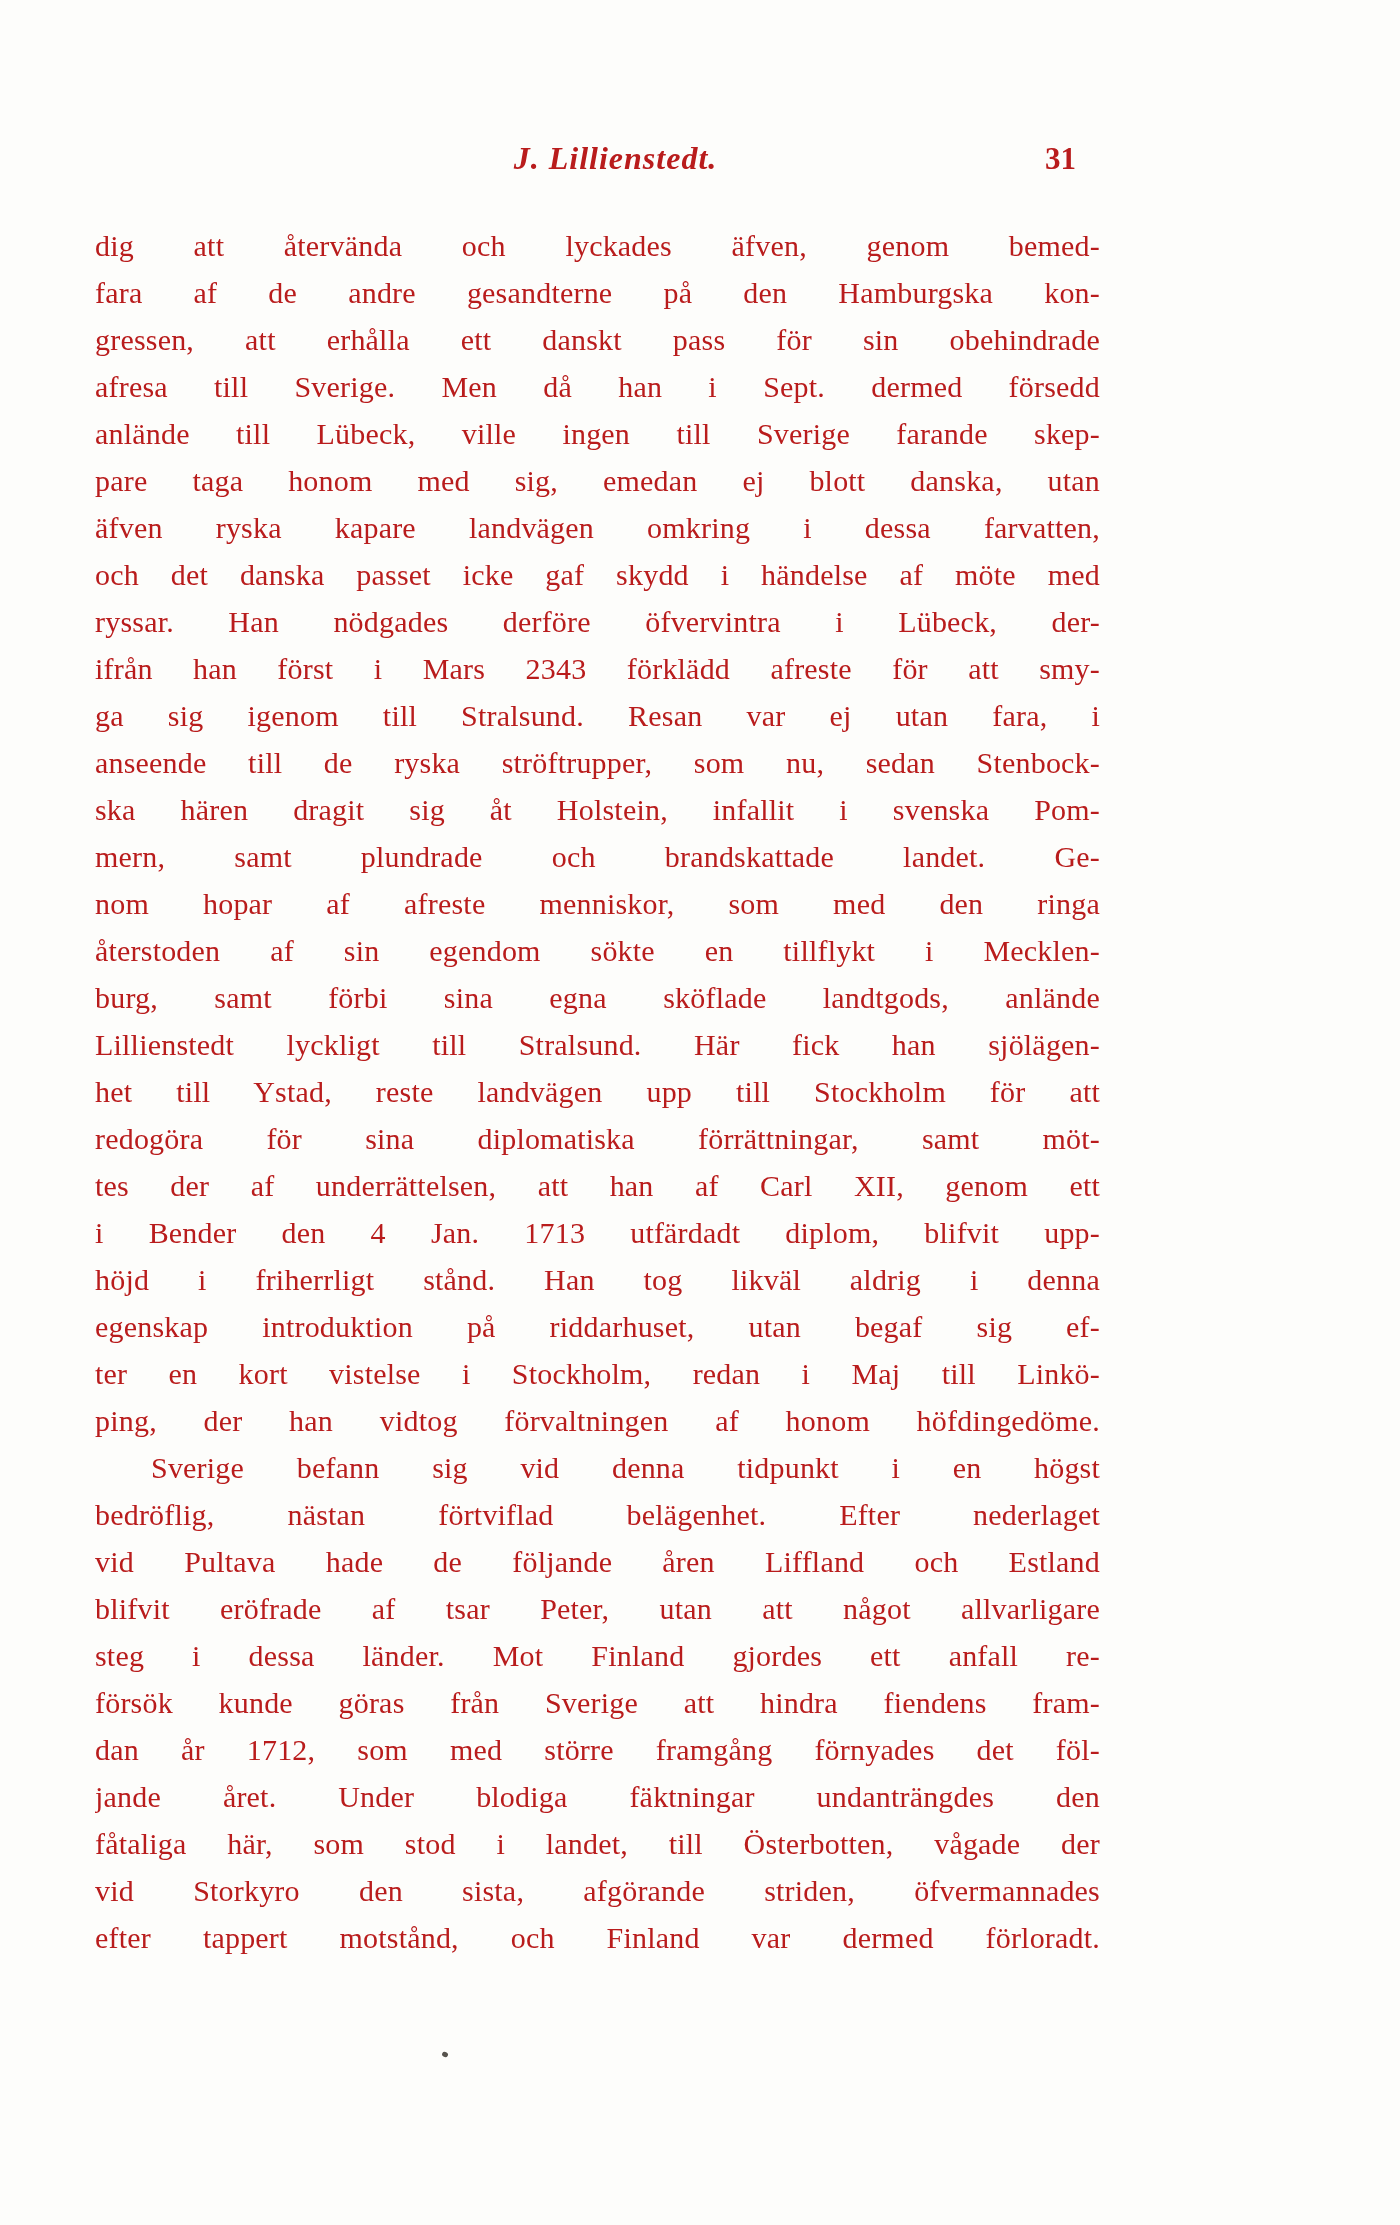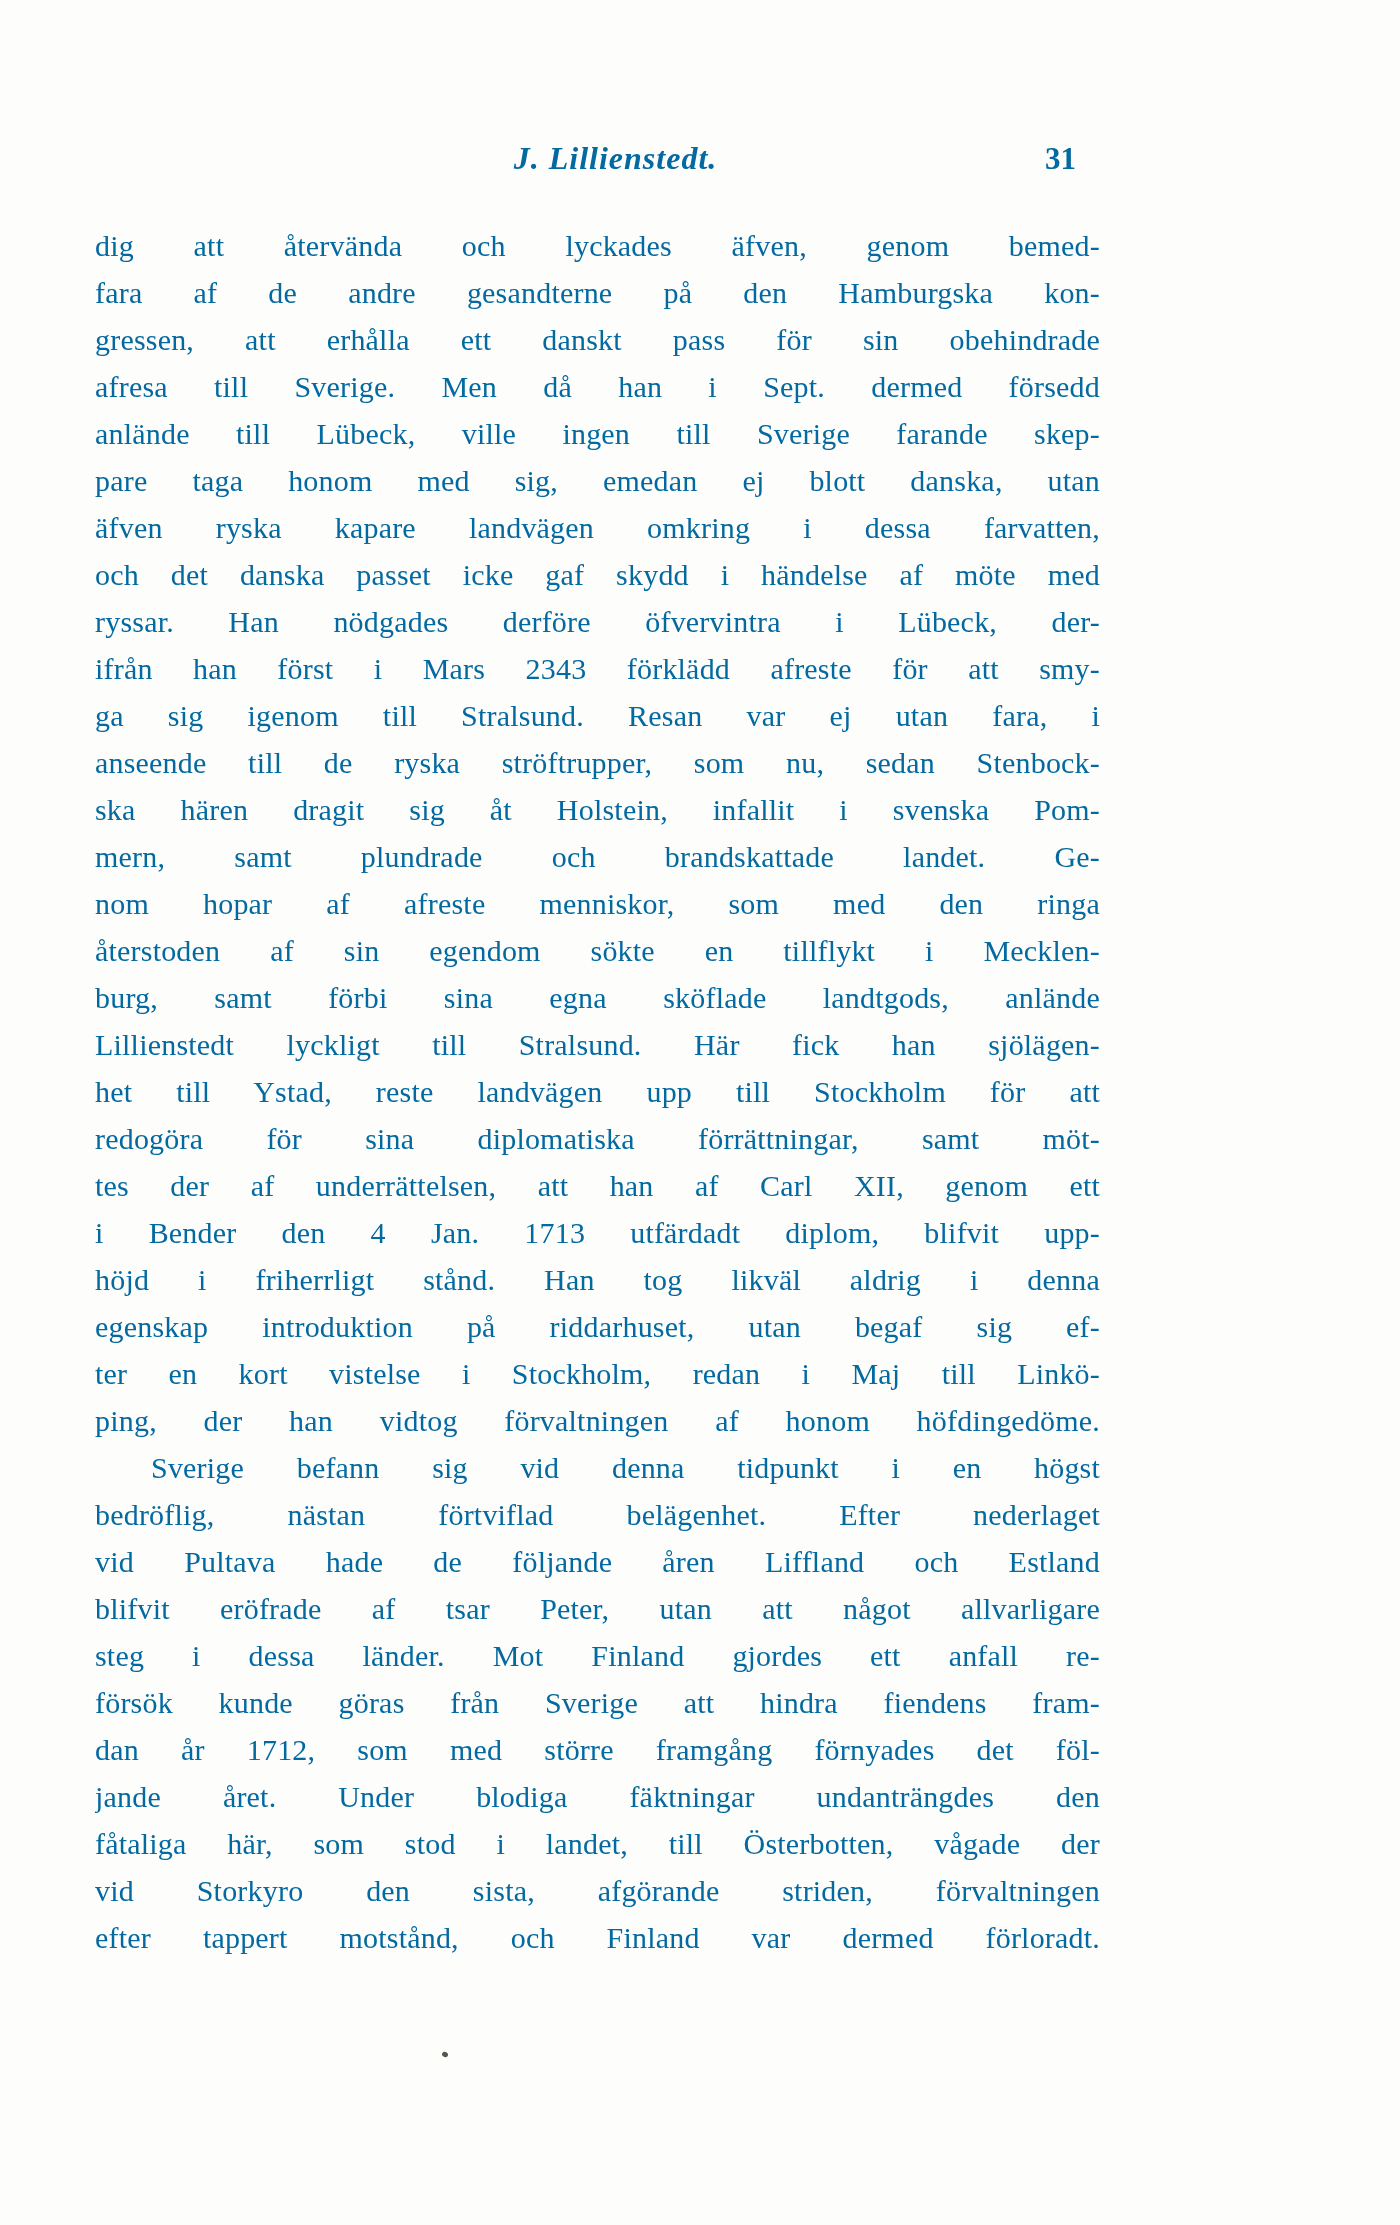--- a/index.html
+++ b/index.html
@@ -5,21 +5,21 @@
   html, body {
     margin: 0;
     padding: 0;
     background: #ffffff;
   }
   .scan-page {
     position: relative;
     width: 1400px;
     height: 2225px;
     background: #fdfdfb;
-    color: #0369a1;
+    color: #b91c1c;
     font-family: "Liberation Serif", "DejaVu Serif", serif;
     overflow: hidden;
   }
   .running-header {
     position: absolute;
     top: 138px;
     left: 95px;
     width: 1005px;
     height: 44px;
   }
@@ -116,19 +116,19 @@
     <div class="line">ping, der han vidtog förvaltningen af honom höfdingedöme.</div>
     <div class="line indent">Sverige befann sig vid denna tidpunkt i en högst</div>
     <div class="line">bedröflig, nästan förtviflad belägenhet.  Efter nederlaget</div>
     <div class="line">vid Pultava hade de följande åren Liffland och Estland</div>
     <div class="line">blifvit eröfrade af tsar Peter, utan att något allvarligare</div>
     <div class="line">steg i dessa länder.  Mot Finland gjordes ett anfall re-</div>
     <div class="line">försök kunde göras från Sverige att hindra fiendens fram-</div>
     <div class="line">dan år 1712, som med större framgång förnyades det föl-</div>
     <div class="line">jande året.  Under blodiga fäktningar undanträngdes den</div>
     <div class="line">fåtaliga här, som stod i landet, till Österbotten, vågade der</div>
-    <div class="line">vid Storkyro den sista, afgörande striden, förvaltningen</div>
+    <div class="line">vid Storkyro den sista, afgörande striden, öfvermannades</div>
     <div class="line">efter tappert motstånd, och Finland var dermed förloradt.</div>
   </div>
 
   <div class="ink-speck"></div>
 
 </div>
 
 </body></html>

